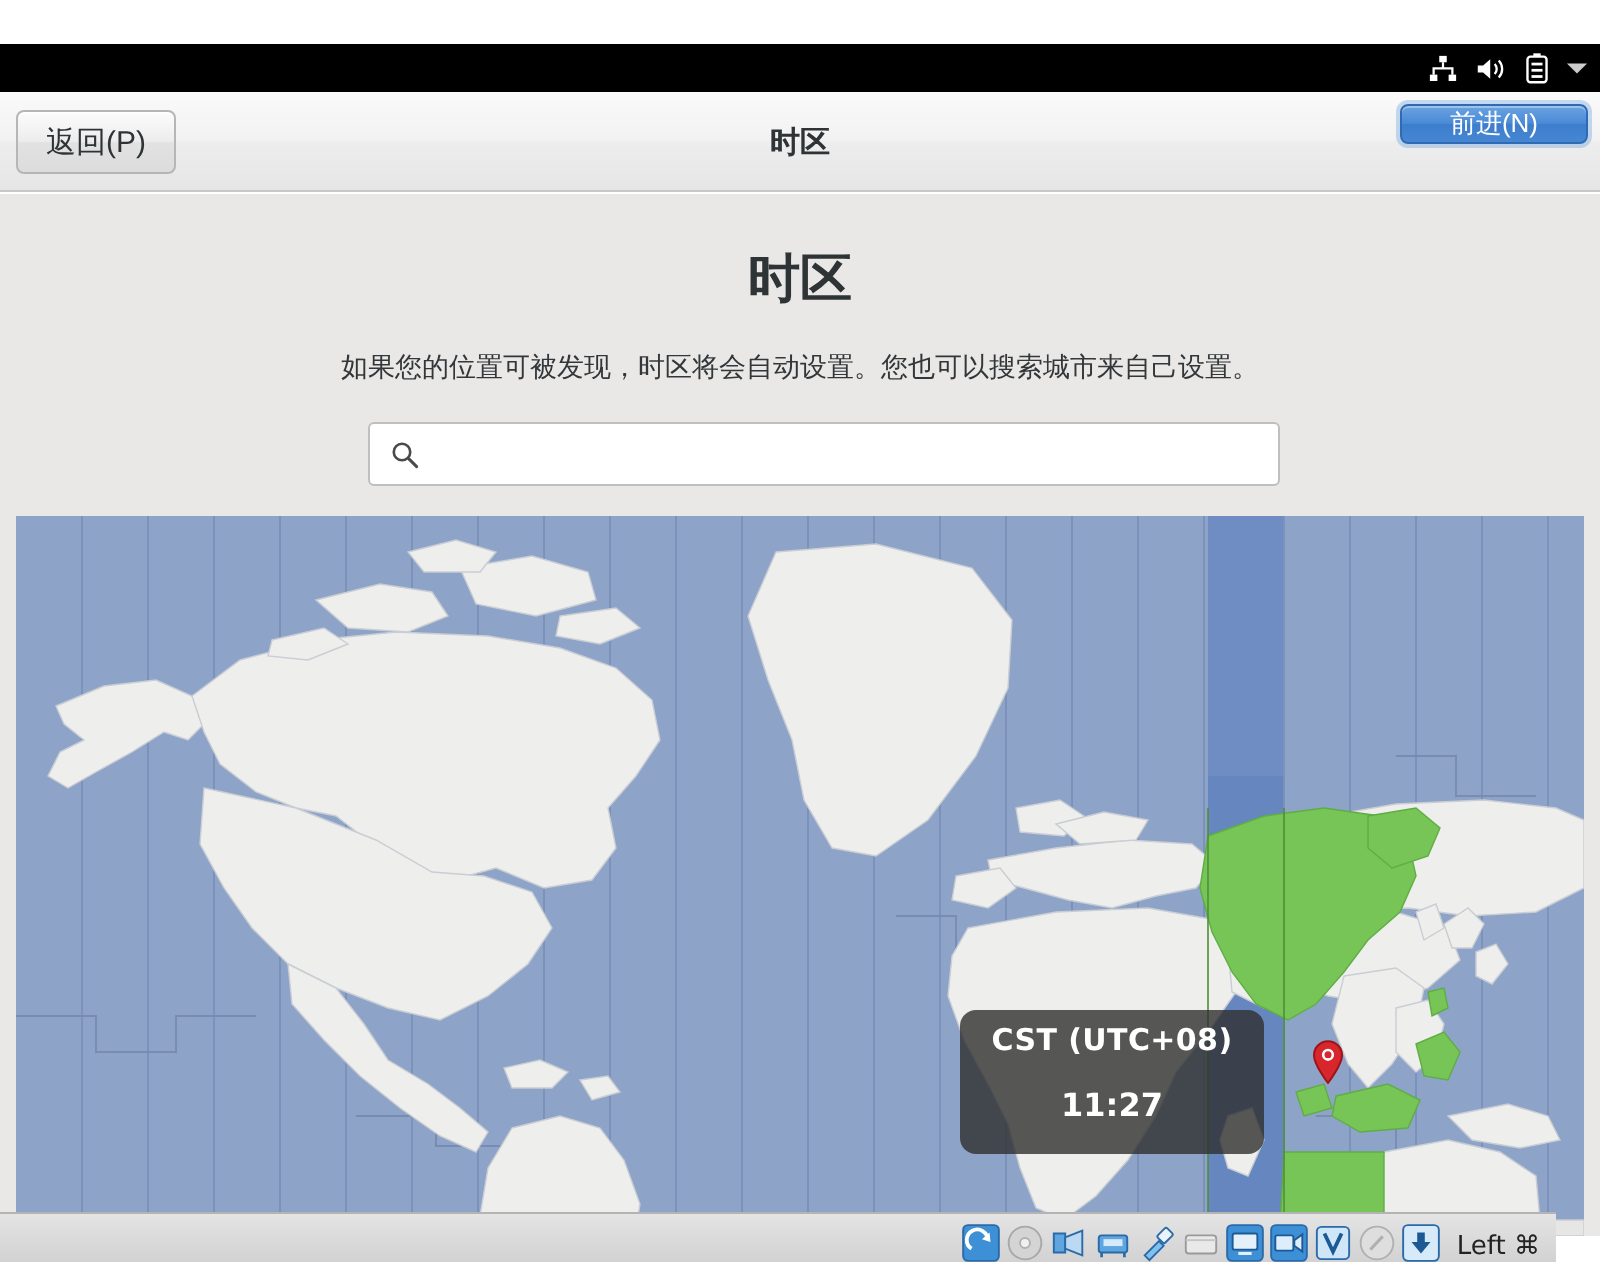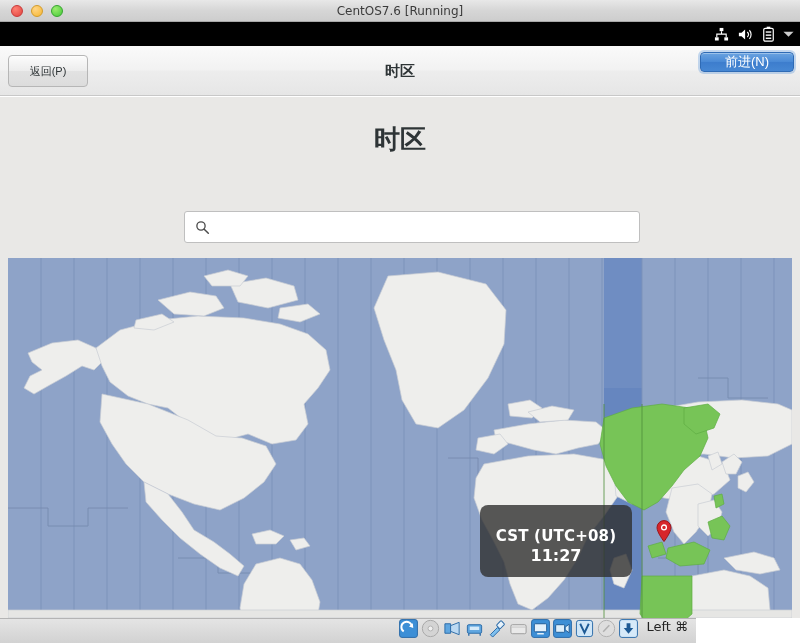--- a/index.html
+++ b/index.html
@@ -44,21 +44,21 @@
     border-bottom: 1px solid #c8c8c8;
   }
   .toolbar-title {
     position: absolute; left: 0; top: 0; width: 800px; height: 50px;
     line-height: 50px; text-align: center; font-size: 15px; color: #2e3436; font-weight: bold;
   }
   .btn-back {
     position: absolute; left: 8px; top: 9px; width: 80px; height: 32px;
     background: linear-gradient(to bottom, #fcfcfc 0%, #ececec 50%, #e2e2e2 51%, #dcdcdc 100%);
     border: 1px solid #b6b6b6; border-radius: 4px;
-    font-size: 11px; color: #2e3436; cursor: default;
+    font-size: 15px; color: #2e3436; cursor: default;
     box-shadow: 0 1px 0 rgba(255,255,255,0.75) inset;
   }
   .btn-next {
     position: absolute; right: 6px; top: 6px; width: 94px; height: 20px;
     background: linear-gradient(to bottom, #6aa3e0 0%, #4a8ad6 48%, #3d7dcd 52%, #4687d3 100%);
     border: 1px solid #2f6bb5; border-radius: 4px;
     color: #ffffff; font-size: 13px; cursor: default;
     box-shadow: 0 0 0 2px rgba(74,138,214,0.30), 0 1px 0 rgba(255,255,255,0.35) inset;
   }
   .cursor-arrow { position: absolute; left: 750px; top: 70px; }
@@ -91,52 +91,44 @@
   
   .map-frame {
     position: absolute; top: 161px; left: 8px; width: 784px; height: 360px;
     overflow: hidden; background: #8ea3c8;
   }
   .map-svg { display: block; width: 784px; height: 360px; }
 
   .tooltip {
     position: absolute; left: 480px; top: 408px; width: 152px; height: 72px;
     background: rgba(48,48,48,0.80); border-radius: 8px;
-    color: #ffffff; text-align: center; padding-top: 22px;
+    color: #ffffff; text-align: center; padding-top: 6px;
   }
   .tt-zone { font-size: 15px; font-weight: bold; letter-spacing: 0.2px; }
   .tt-city { font-size: 12.5px; margin-top: 2px; }
-  .tt-time { font-size: 16px; font-weight: bold; margin-top: 1px; }
+  .tt-time { font-size: 16px; font-weight: bold; margin-top: 14px; }
 
   
   .statusbar {
-    position: absolute; bottom: 0; left: 0; width: 696px; height: 25px;
+    position: absolute; bottom: 12px; left: 0; width: 778px; height: 25px;
     background: linear-gradient(to bottom, #e4e4e4 0%, #d2d2d2 100%);
     border-top: 1px solid #b4b4b4;
-    display: flex; align-items: flex-start; justify-content: flex-end;
+    display: flex; align-items: flex-end; justify-content: flex-end;
     padding-right: 8px; gap: 3px;
   }
   .sb-ico { display: block; }
   .sb-host {
     font-size: 13px; color: #232323; margin-left: 5px; white-space: nowrap;
   }
 </style>
 </head>
 <body>
 
 <div id="app">
 
-  <div class="titlebar">
-    <div class="lights">
-      <div class="light red"></div>
-      <div class="light yellow"></div>
-      <div class="light green"></div>
-    </div>
-    <div class="win-title">CentOS7.6 [Running]</div>
-  </div>
 
   <div class="gnome-bar">
     <div class="gnome-tray">
       <svg class="tray-ico" width="15" height="15" viewBox="0 0 16 16">
         <rect x="6" y="1" width="4" height="3.4" fill="#ffffff"></rect>
         <rect x="1" y="11" width="4" height="3.4" fill="#ffffff"></rect>
         <rect x="11" y="11" width="4" height="3.4" fill="#ffffff"></rect>
         <path d="M8 4.4 V7.6 M3 11 V7.6 H13 V11" stroke="#ffffff" stroke-width="1.2" fill="none"></path>
       </svg>
       <svg class="tray-ico" width="16" height="15" viewBox="0 0 18 16">
@@ -161,20 +153,21 @@
     <div class="toolbar-title">时区</div>
     <button class="btn-back">返回(P)</button>
     <button class="btn-next">前进(N)</button>
     <svg class="cursor-arrow" width="13" height="20" viewBox="0 0 13 20">
       <path d="M1 1 L1 16 L4.6 12.6 L7.2 18.4 L9.6 17.3 L7 11.6 L11.6 11.4 Z" fill="#1a1a1a" stroke="#ffffff" stroke-width="1"></path>
     </svg>
   </div>
 
   <div class="content">
     <div class="page-heading">时区</div>
+    <div class="page-desc">如果您的位置可被发现，时区将会自动设置。您也可以搜索城市来自己设置。</div>
 
     <div class="search-wrap">
       <svg class="search-ico" width="15" height="15" viewBox="0 0 16 16">
         <circle cx="6.4" cy="6.4" r="4.4" fill="none" stroke="#4a4a4a" stroke-width="1.4"></circle>
         <path d="M9.8 9.8 L14.2 14.2" stroke="#4a4a4a" stroke-width="1.6" stroke-linecap="round"></path>
       </svg>
       <input class="search-input" type="text" value="" placeholder="" style="">
     </div>
 
     <div class="map-frame">

